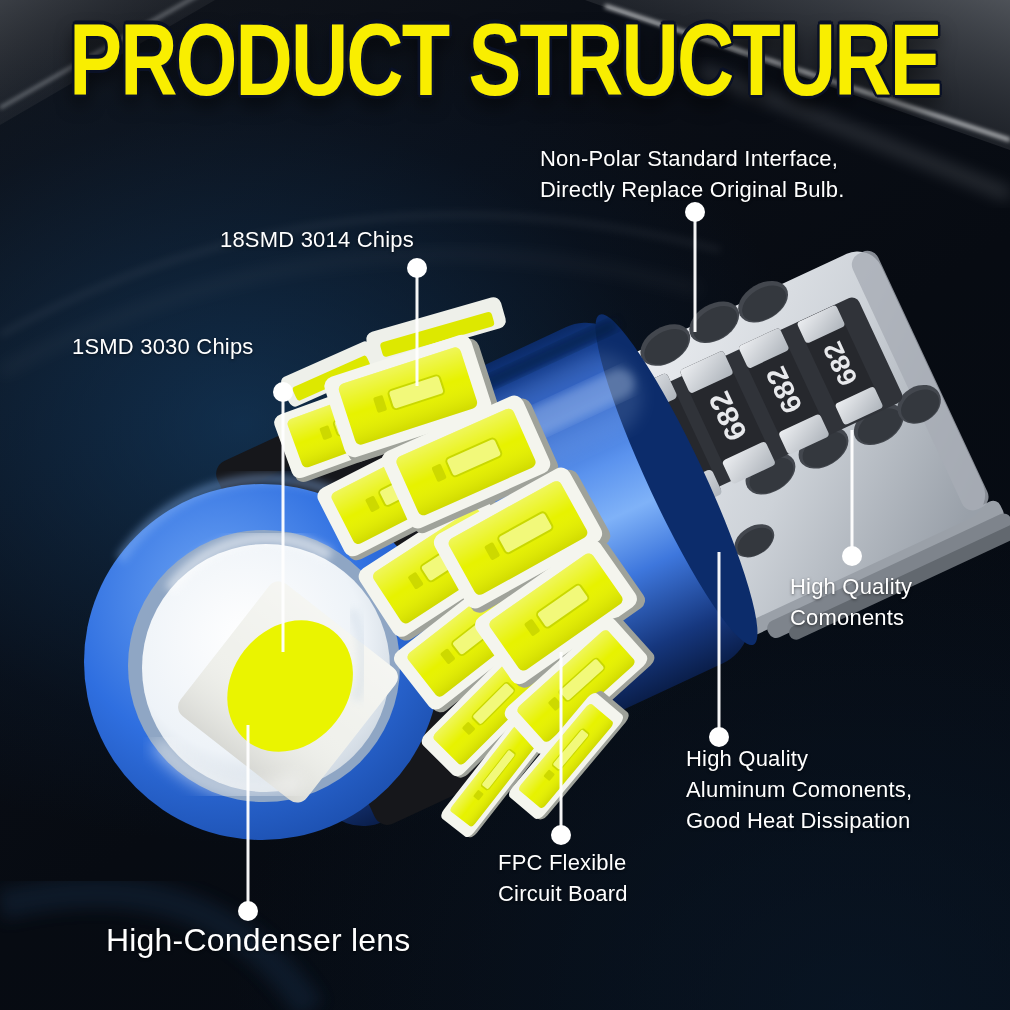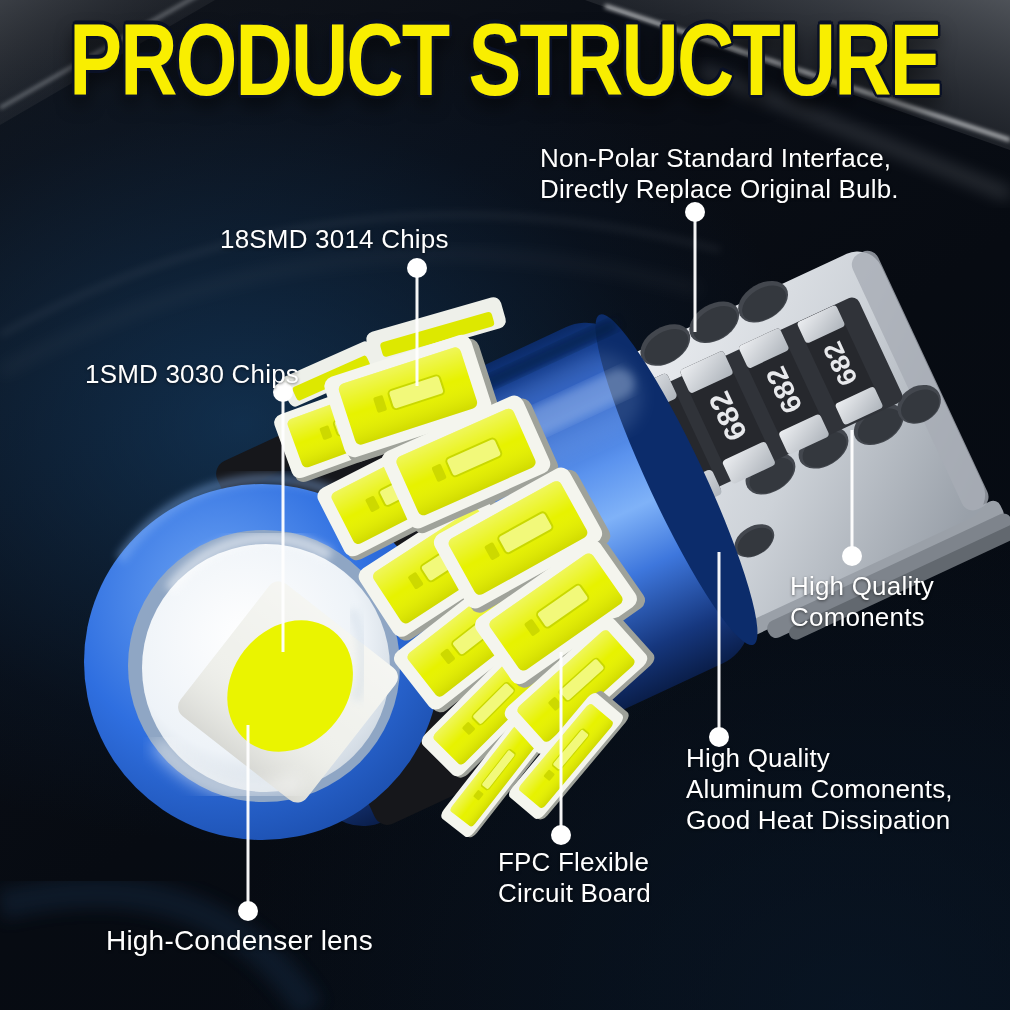--- a/index.html
+++ b/index.html
@@ -17,21 +17,21 @@
     font-weight:bold;font-size:88px;line-height:92px;letter-spacing:-2px;
     color:var(--accent-yellow,#f9ee00);
     transform:scale(.9,1.16);transform-origin:50% 50%;
     text-shadow:0 3px 0 #0a1126,0 -3px 0 #0a1126,3px 0 0 #0a1126,-3px 0 0 #0a1126,
       2px 2px 0 #0a1126,-2px 2px 0 #0a1126,2px -2px 0 #0a1126,-2px -2px 0 #0a1126,
       0 8px 18px rgba(0,0,0,.65);
     white-space:nowrap;
   }
   .label{
     position:absolute;color:var(--callout-text,#fff);
-    font-size:26px;line-height:31px;letter-spacing:.2px;white-space:nowrap;
+    font-size:22px;line-height:31px;letter-spacing:.2px;white-space:nowrap;
     text-shadow:0 1px 3px rgba(0,0,0,.55);
   }
   .label span{display:block;}
 </style>
 </head>
 <body>
 
 <div id="canvas">
 
   <svg width="1010" height="1010" viewBox="0 0 1010 1010">
@@ -249,37 +249,37 @@
 
   <div class="label" style="left:540px;top:143px;">
     <span>Non-Polar Standard Interface,</span>
     <span>Directly Replace Original Bulb.</span>
   </div>
 
   <div class="label" style="left:220px;top:224px;">
     <span>18SMD 3014 Chips</span>
   </div>
 
-  <div class="label" style="left:72px;top:359px;margin-left:13px;">
+  <div class="label" style="left:72px;top:331px;">
     <span>1SMD 3030 Chips</span>
   </div>
 
   <div class="label" style="left:790px;top:571px;">
     <span>High Quality</span>
     <span>Comonents</span>
   </div>
 
   <div class="label" style="left:686px;top:743px;">
     <span>High Quality</span>
     <span>Aluminum Comonents,</span>
     <span>Good Heat Dissipation</span>
   </div>
 
   <div class="label" style="left:498px;top:847px;">
     <span>FPC Flexible</span>
     <span>Circuit Board</span>
   </div>
 
-  <div class="label" style="left:106px;top:925px;font-size:28px;">
+  <div class="label" style="left:106px;top:925px;font-size:32px;">
     <span>High-Condenser lens</span>
   </div>
 
 </div>
 
 </body></html>

